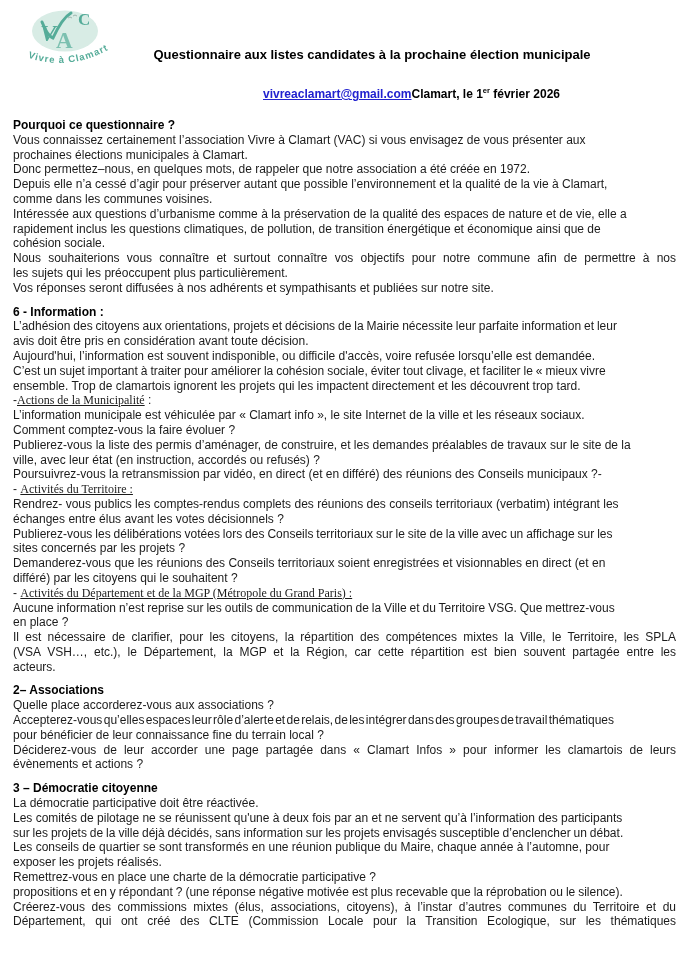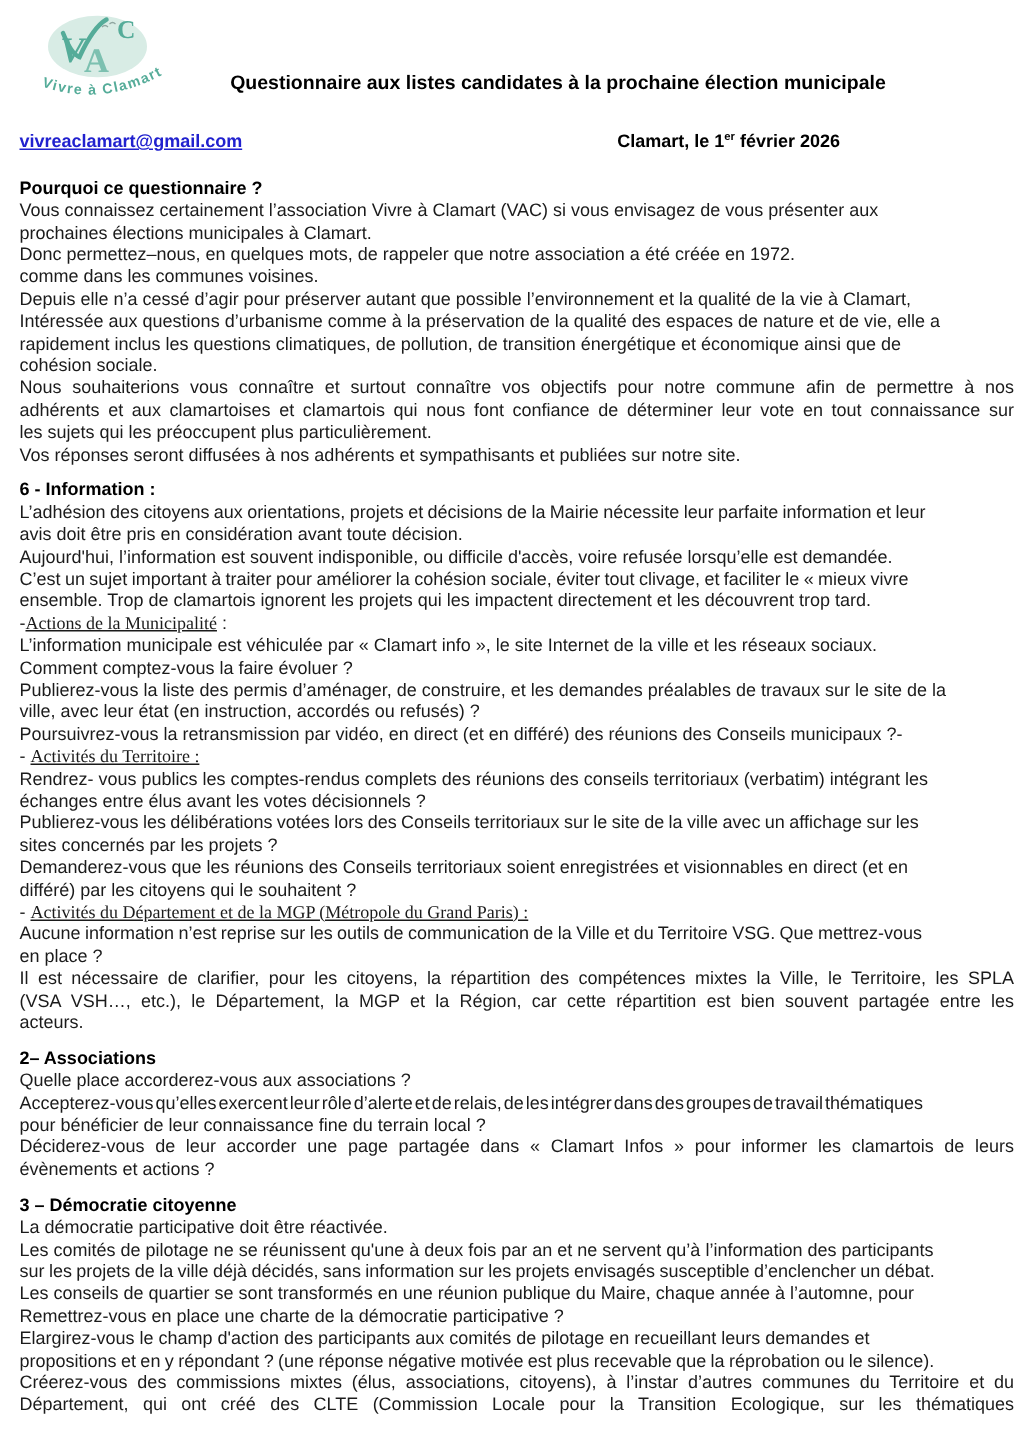--- a/index.html
+++ b/index.html
@@ -4,21 +4,21 @@
 <style>
   html,body{margin:0;padding:0;background:#ffffff;}
   .page{position:relative;width:688px;height:960px;background:#ffffff;overflow:hidden;
         font-family:"Liberation Sans",sans-serif;color:#1b1b1b;}
   
   .header{position:relative;height:118px;}
   .logo{position:absolute;left:18px;top:5px;width:96px;height:66px;}
   .title{position:absolute;top:47px;left:0;right:0;text-align:center;padding-left:56px;
          font-weight:bold;font-size:13px;color:#000;}
   .meta{position:absolute;top:86px;left:13px;right:12px;display:flex;
-        justify-content:space-between;align-items:baseline;font-size:12px;font-weight:bold;}
+        justify-content:flex-end;align-items:baseline;font-size:12px;font-weight:bold;}
   .email{color:#2121cf;text-decoration:underline;cursor:pointer;}
   .date{color:#000;margin-right:116px;white-space:nowrap;}
   .date sup{font-size:7.5px;}
   
   .doc{position:absolute;top:118px;left:13px;right:12px;}
   .ln{white-space:nowrap;line-height:14.8px;font-size:12px;color:#1b1b1b;margin:0;}
   .ln.h{font-weight:bold;color:#000;}
   .ln.j{text-align:justify;text-align-last:justify;}
   .u{text-decoration:underline;font-family:Liberation Serif, serif;}
   .gap{height:9px;}
@@ -54,27 +54,26 @@
       <div class="date"><span>Clamart, le 1</span><sup>er</sup><span> février 2026</span></div>
     </div>
 
   </div>
 
   <div class="doc">
       <div class="ln h">Pourquoi ce questionnaire ?</div>
       <div class="ln">Vous connaissez certainement l’association Vivre à Clamart (VAC) si vous envisagez de vous présenter aux</div>
       <div class="ln">prochaines élections municipales à Clamart.</div>
       <div class="ln">Donc permettez–nous, en quelques mots, de rappeler que notre association a été créée en 1972.</div>
+      <div class="ln">Depuis elle n’a cessé d’agir pour préserver autant que possible l’environnement et la qualité de la vie à Clamart,</div>
       <div class="ln">comme dans les communes voisines.</div>
-      <div class="ln">Depuis elle n’a cessé d’agir pour préserver autant que possible l’environnement et la qualité de la vie à Clamart,</div>
       <div class="ln">Intéressée aux questions d’urbanisme comme à la préservation de la qualité des espaces de nature et de vie, elle a</div>
       <div class="ln">rapidement inclus les questions climatiques, de pollution, de transition énergétique et économique ainsi que de</div>
       <div class="ln">cohésion sociale.</div>
       <div class="ln j">Nous souhaiterions vous connaître et surtout connaître vos objectifs pour notre commune afin de permettre à nos</div>
-      <div class="ln j" style="word-spacing: -0.6px;">adhérents et aux clamartoises et clamartois qui nous font confiance de déterminer leur vote en tout connaissance sur</div>
       <div class="ln">les sujets qui les préoccupent plus particulièrement.</div>
       <div class="ln">Vos réponses seront diffusées à nos adhérents et sympathisants et publiées sur notre site.</div>
       <div class="gap"></div>
       <div class="ln h">6 - Information :</div>
       <div class="ln" style="word-spacing: -0.4px;">L’adhésion des citoyens aux orientations, projets et décisions de la Mairie nécessite leur parfaite information et leur</div>
       <div class="ln">avis doit être pris en considération avant toute décision.</div>
       <div class="ln">Aujourd'hui, l’information est souvent indisponible, ou difficile d'accès, voire refusée lorsqu’elle est demandée.</div>
       <div class="ln" style="word-spacing: -0.4px;">C’est un sujet important à traiter pour améliorer la cohésion sociale, éviter tout clivage, et faciliter le « mieux vivre</div>
       <div class="ln">ensemble. Trop de clamartois ignorent les projets qui les impactent directement et les découvrent trop tard.</div>
       <div class="ln"><span>-</span><span class="u">Actions de la Municipalité</span><span> :</span></div>
@@ -92,30 +91,30 @@
       <div class="ln">différé) par les citoyens qui le souhaitent ?</div>
       <div class="ln"><span>- </span><span class="u">Activités du Département et de la MGP (Métropole du Grand Paris) :</span><span></span></div>
       <div class="ln" style="word-spacing: -0.4px;">Aucune information n’est reprise sur les outils de communication de la Ville et du Territoire VSG. Que mettrez-vous</div>
       <div class="ln">en place ?</div>
       <div class="ln j" style="word-spacing: -0.4px;">Il est nécessaire de clarifier, pour les citoyens, la répartition des compétences mixtes la Ville, le Territoire, les SPLA</div>
       <div class="ln j">(VSA VSH…, etc.), le Département, la MGP et la Région, car cette répartition est bien souvent partagée entre les</div>
       <div class="ln">acteurs.</div>
       <div class="gap"></div>
       <div class="ln h">2– Associations</div>
       <div class="ln">Quelle place accorderez-vous aux associations ?</div>
-      <div class="ln" style="word-spacing: -2px;">Accepterez-vous qu’elles exercent leur rôle d’alerte et de relais, de les intégrer dans des groupes de travail thématiques</div>
+      <div class="ln" style="word-spacing: -2px;">Accepterez-vous qu’elles espaces leur rôle d’alerte et de relais, de les intégrer dans des groupes de travail thématiques</div>
       <div class="ln">pour bénéficier de leur connaissance fine du terrain local ?</div>
       <div class="ln j">Déciderez-vous de leur accorder une page partagée dans « Clamart Infos » pour informer les clamartois de leurs</div>
       <div class="ln">évènements et actions ?</div>
       <div class="gap"></div>
       <div class="ln h">3 – Démocratie citoyenne</div>
       <div class="ln">La démocratie participative doit être réactivée.</div>
       <div class="ln">Les comités de pilotage ne se réunissent qu'une à deux fois par an et ne servent qu’à l’information des participants</div>
       <div class="ln" style="word-spacing: -0.4px;">sur les projets de la ville déjà décidés, sans information sur les projets envisagés susceptible d’enclencher un débat.</div>
       <div class="ln">Les conseils de quartier se sont transformés en une réunion publique du Maire, chaque année à l’automne, pour</div>
+      <div class="ln">exposer les projets réalisés.</div>
       <div class="ln">Remettrez-vous en place une charte de la démocratie participative ?</div>
-      <div class="ln">Elargirez-vous le champ d'action des participants aux comités de pilotage en recueillant leurs demandes et</div>
       <div class="ln" style="word-spacing: -0.4px;">propositions et en y répondant ? (une réponse négative motivée est plus recevable que la réprobation ou le silence).</div>
       <div class="ln j">Créerez-vous des commissions mixtes (élus, associations, citoyens), à l’instar d’autres communes du Territoire et du</div>
       <div class="ln j">Département, qui ont créé des CLTE (Commission Locale pour la Transition Ecologique, sur les thématiques</div>
     </div>
 
 </div>
 
 </body></html>

